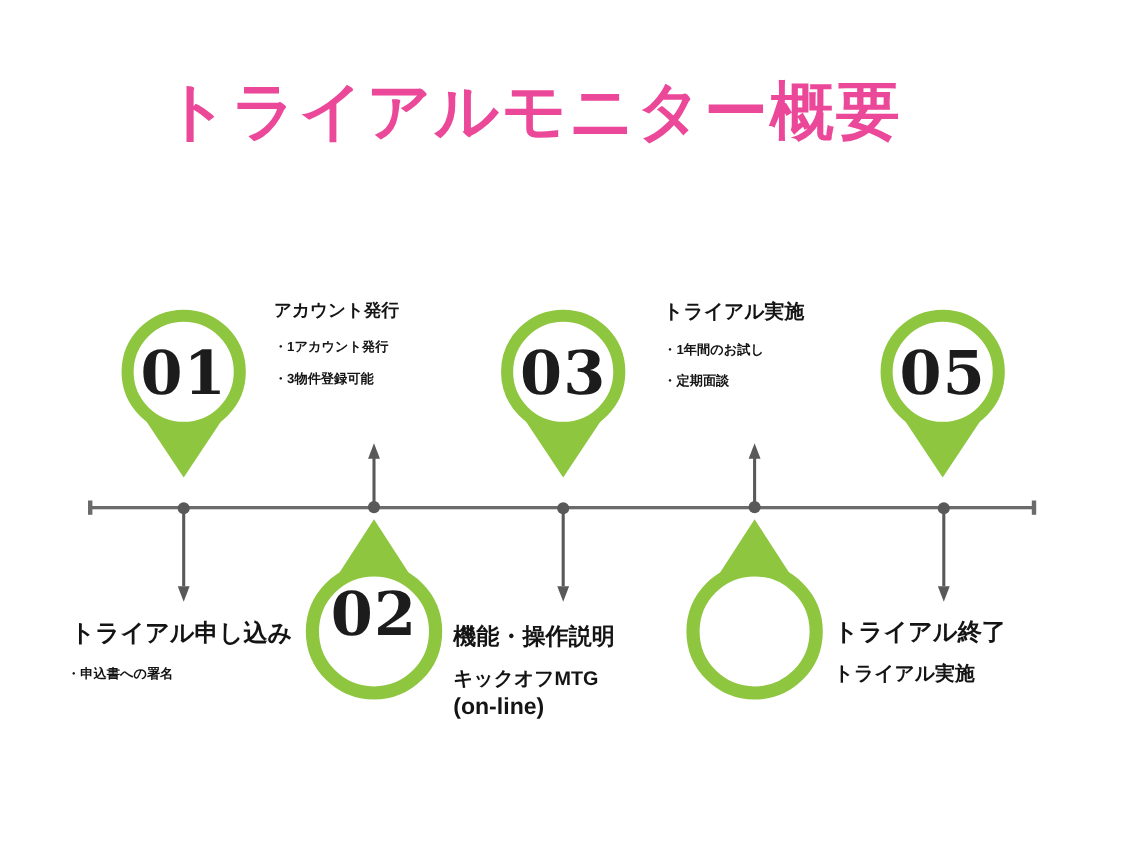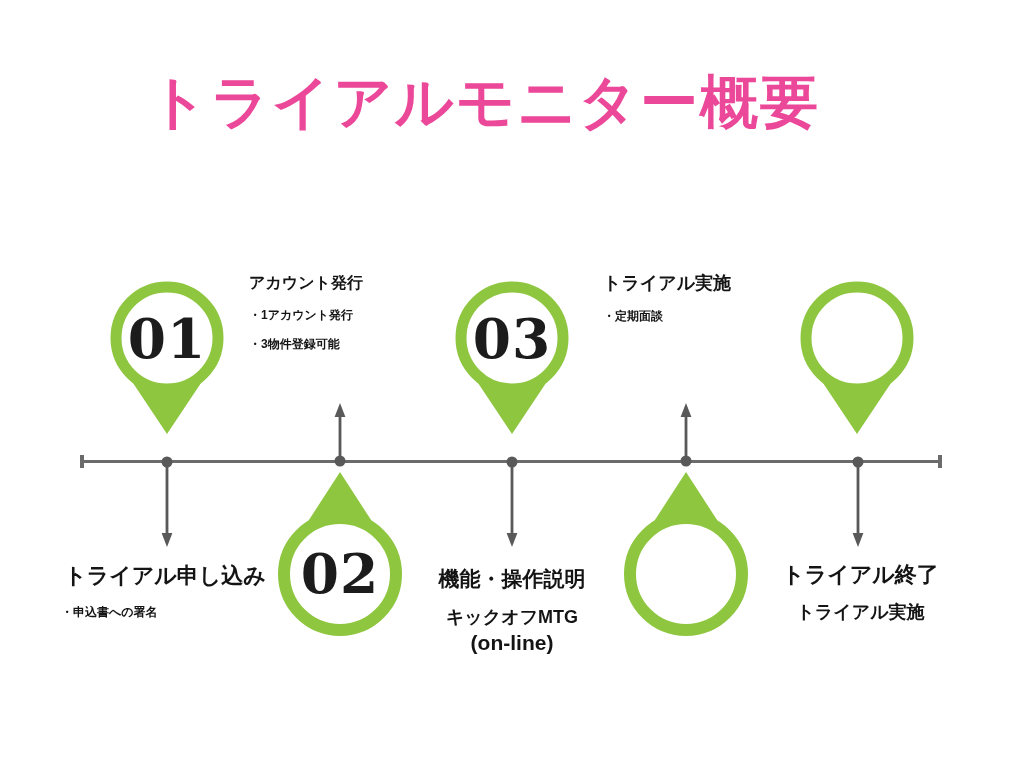--- a/index.html
+++ b/index.html
@@ -41,29 +41,29 @@
   .pin{position:absolute;}
   .pin svg{display:block;}
   .pin-wedge{fill:var(--green);}
   .pin-ring{fill:#ffffff;stroke:var(--green);}
   .pin-num{
     position:absolute;display:flex;align-items:center;justify-content:center;
     font-family:"DejaVu Serif","Liberation Serif",serif;
     font-weight:700;font-size:55px;letter-spacing:1px;color:#1c1c1c;
   }
   .pin-top .pin-num{left:0;top:6px;width:124px;height:112px;}
-  .pin-bottom .pin-num{left:11px;top:48px;width:114px;height:114px;}
+  .pin-bottom .pin-num{left:11px;top:32px;width:114px;height:114px;}
   
   .conn{position:absolute;}
   .conn .shape{fill:var(--conn-gray);}
   
   .label{position:absolute;font-weight:700;}
   .label .heading{font-size:22px;line-height:1.2;white-space:nowrap;}
   .label .line{font-size:12px;line-height:1.2;white-space:nowrap;}
-  .label.align-center{text-align:center;}
+  .label.align-center{}
   .label .mt{margin-top:16px;}
   .label .mt-sm{margin-top:14px;}
   .label .tight{margin-top:1px;font-size:21px;}
   .label .big-line{font-size:18px;}
   .label .indent{padding-left:6px;}
 </style>
 </head>
 <body>
 
 <div class="slide">
@@ -88,20 +88,21 @@
       <circle class="pin-ring" cx="62" cy="62" r="51" stroke-width="11"></circle>
     </svg>
     <div class="pin-num">03</div>
   </div>
 
   <div class="pin pin-top" style="left:795px;top:276px;">
     <svg width="124" height="162" viewBox="0 0 124 162">
       <polygon class="pin-wedge" points="62,158 18,92 106,92"></polygon>
       <circle class="pin-ring" cx="62" cy="62" r="51" stroke-width="11"></circle>
     </svg>
+    <div class="pin-num">05</div>
   </div>
 
   <div class="pin pin-bottom" style="left:272px;top:468px;">
     <svg width="136" height="170" viewBox="0 0 136 170">
       <polygon class="pin-wedge" points="68,4 24,72 112,72"></polygon>
       <circle class="pin-ring" cx="68" cy="106" r="56" stroke-width="12"></circle>
     </svg>
     <div class="pin-num">02</div>
   </div>
 
@@ -161,20 +162,21 @@
   </div>
 
   <div class="label align-center" style="left:412px;top:566px;width:200px;">
     <div class="heading" style="font-size:21px;">機能・操作説明</div>
     <div class="line mt big-line">キックオフMTG</div>
     <div class="line tight">(on-line)</div>
   </div>
 
   <div class="label" style="left:603px;top:273px;width:180px;">
     <div class="heading" style="text-align:left;font-size:18px;">トライアル実施</div>
+    <div class="line mt">・1年間のお試し</div>
     <div class="line mt-sm">・定期面談</div>
   </div>
 
   <div class="label align-center" style="left:758px;top:562px;width:205px;">
     <div class="heading">トライアル終了</div>
     <div class="line mt-sm big-line">トライアル実施</div>
   </div>
 
 </div>
 

